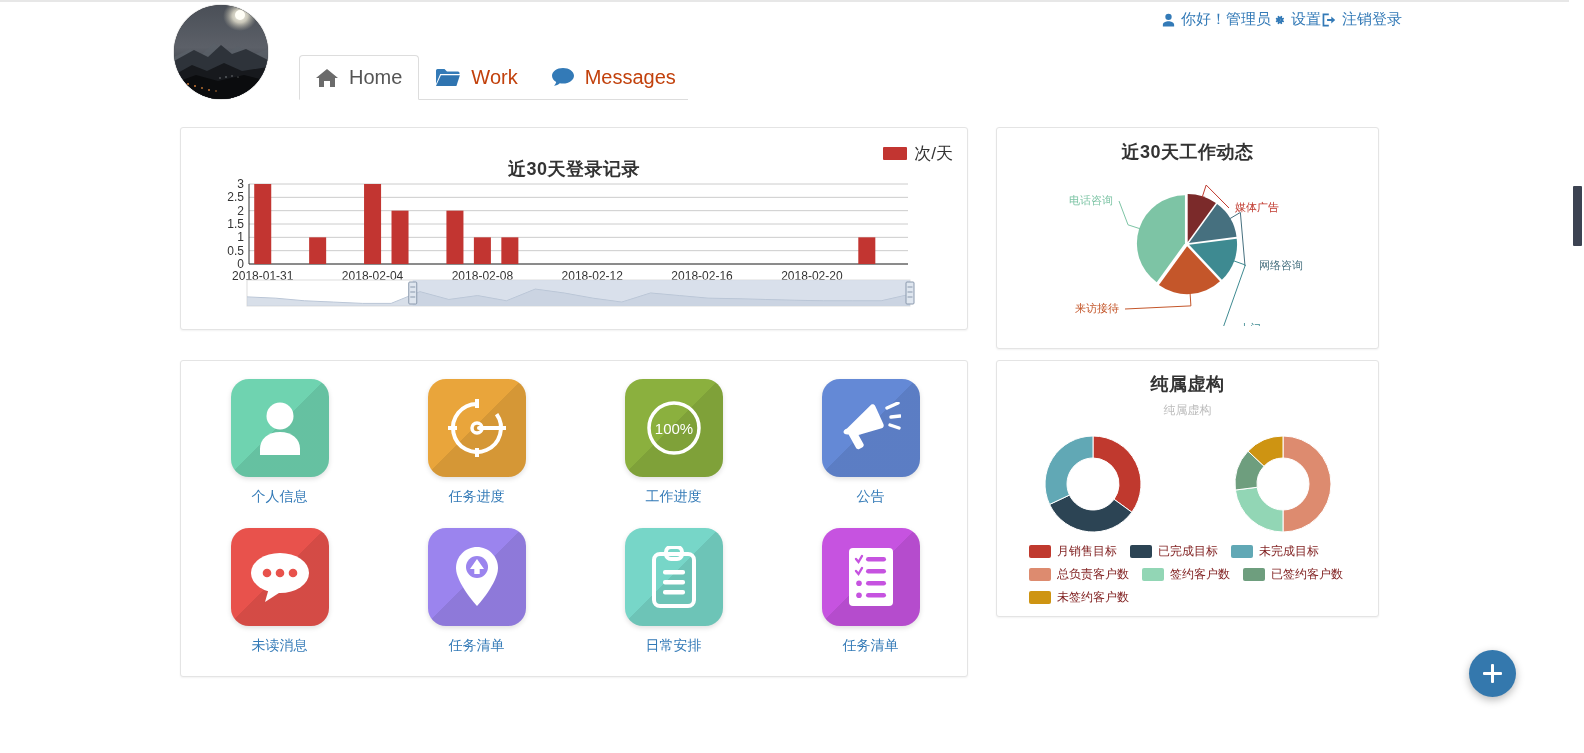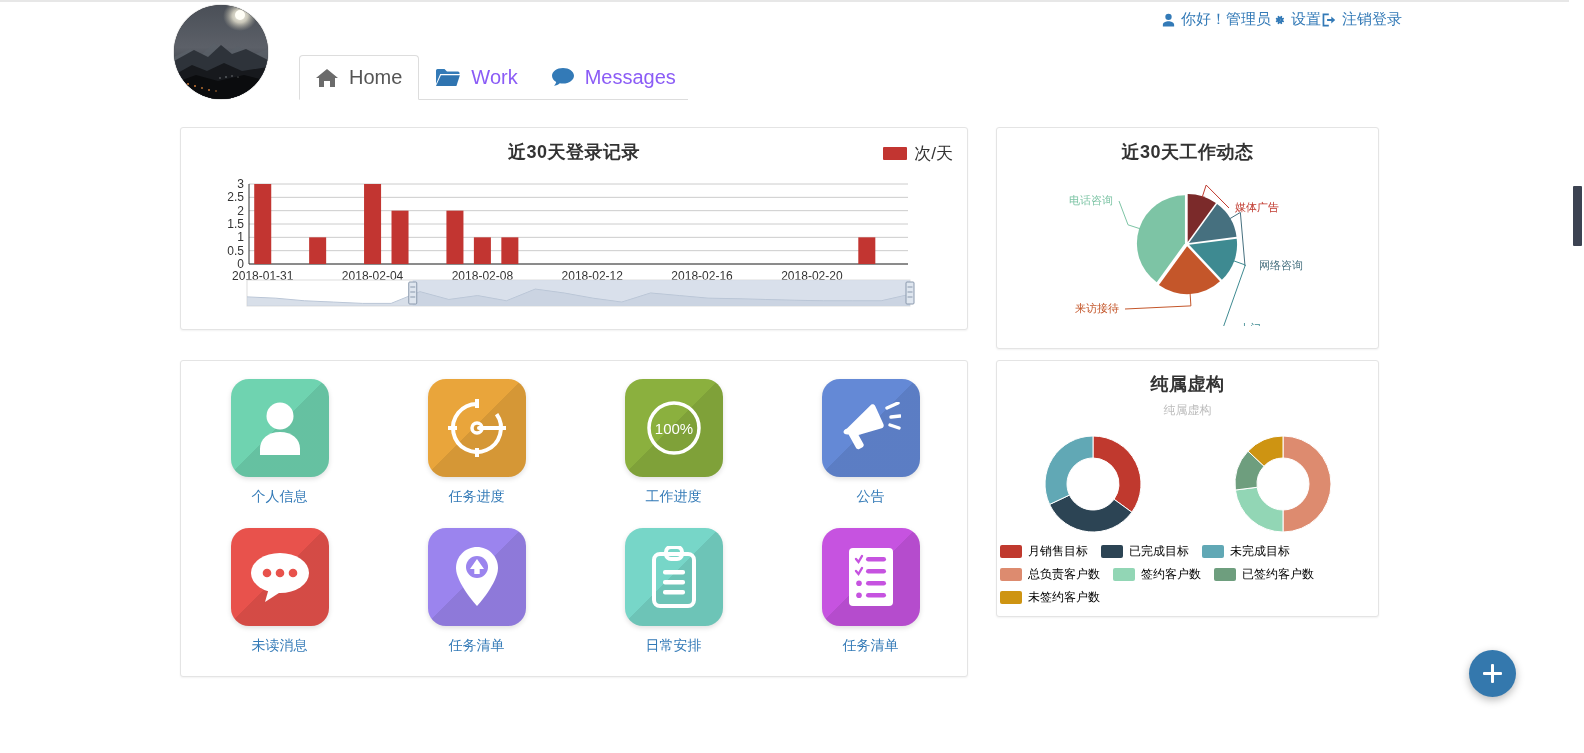--- a/index.html
+++ b/index.html
@@ -33,21 +33,21 @@
 
   
   .tabs {
     position: absolute; left: 299px; top: 54px;
     display: flex; align-items: flex-end;
     border-bottom: 1px solid #ddd; width: 389px; height: 46px;
   }
   .tab {
     display: flex; align-items: center; gap: 11px;
     padding: 0 16px; height: 45px;
-    font-size: 20px; color: #8b5cf6; cursor: pointer;
+    font-size: 20px; color: #c2410c; cursor: pointer;
     background: transparent; border: 1px solid transparent;
     border-radius: 4px 4px 0 0; position: relative; top: 1px;
     white-space: nowrap;
   }
   .tab.active {
     color: #555; background: #fff;
     border-color: #ddd #ddd #fff;
   }
   .tab .ticon { display:flex; align-items:center; }
 
@@ -91,22 +91,22 @@
   .tile-icon .shadow {
     position:absolute; left:0; top:0; width:100%; height:100%;
     background: linear-gradient(135deg, rgba(0,0,0,0) 48%, rgba(0,0,0,.085) 48%);
     pointer-events:none;
   }
   .tile-icon svg { position:relative; z-index:1; display:block; }
   .tile-label { margin-top: 11px; font-size: 14px; color: #337ab7; }
 
   
   .sales-legend {
-    position:absolute; left:3px; bottom:10px; right:10px;
-    display:flex; flex-wrap:wrap; gap:6px 13px; font-size:12px; color:#000000;
+    position:absolute; left:32px; bottom:10px; right:10px;
+    display:flex; flex-wrap:wrap; gap:6px 13px; font-size:12px; color:#7f1d1d;
   }
   .sl-item { display:flex; align-items:center; gap:6px; white-space:nowrap; cursor:pointer; }
   .sl-sw { width:22px; height:13px; border-radius:2px; }
 
   
   .fab {
     position:absolute; left:1469px; top:650px;
     width:47px; height:47px; border-radius:50%;
     background:#3478ad; border:none; cursor:pointer;
     box-shadow: 0 3px 9px rgba(0,0,0,.28);
@@ -219,21 +219,21 @@
       <span class="ticon">
         <svg width="22" height="19" viewBox="0 0 22 19">
             <path fill="#337ab7" d="M11 0C4.9 0 0 3.5 0 7.8c0 2.5 1.6 4.7 4.2 6.1-.3 1.3-1.1 2.8-2.3 3.9 2.3-.3 4.4-1.3 5.9-2.6 1 .2 2.1.4 3.2.4 6.1 0 11-3.5 11-7.8S17.1 0 11 0z"></path>
           </svg>
       </span>
       <span>Messages</span>
     </div>
   </div>
 
   <div class="panel" id="panel-login">
-    <div class="panel-title" style="margin-top:12px;">近30天登录记录</div>
+    <div class="panel-title" style="margin-top:29px;">近30天登录记录</div>
     <div class="legend-login">
       <span class="sw"></span>
       <span>次/天</span>
     </div>
     <svg id="bar-svg" width="786" height="150" style="position:absolute;left:0;top:48px;">
         <line x1="68" y1="88" x2="727" y2="88" stroke="#ccc" stroke-width="1"></line>
         <text x="63" y="92" text-anchor="end" class="axis-text">0</text>
         <line x1="68" y1="74.66666666666667" x2="727" y2="74.66666666666667" stroke="#ccc" stroke-width="1"></line>
         <text x="63" y="78.66666666666667" text-anchor="end" class="axis-text">0.5</text>
         <line x1="68" y1="61.333333333333336" x2="727" y2="61.333333333333336" stroke="#ccc" stroke-width="1"></line>

